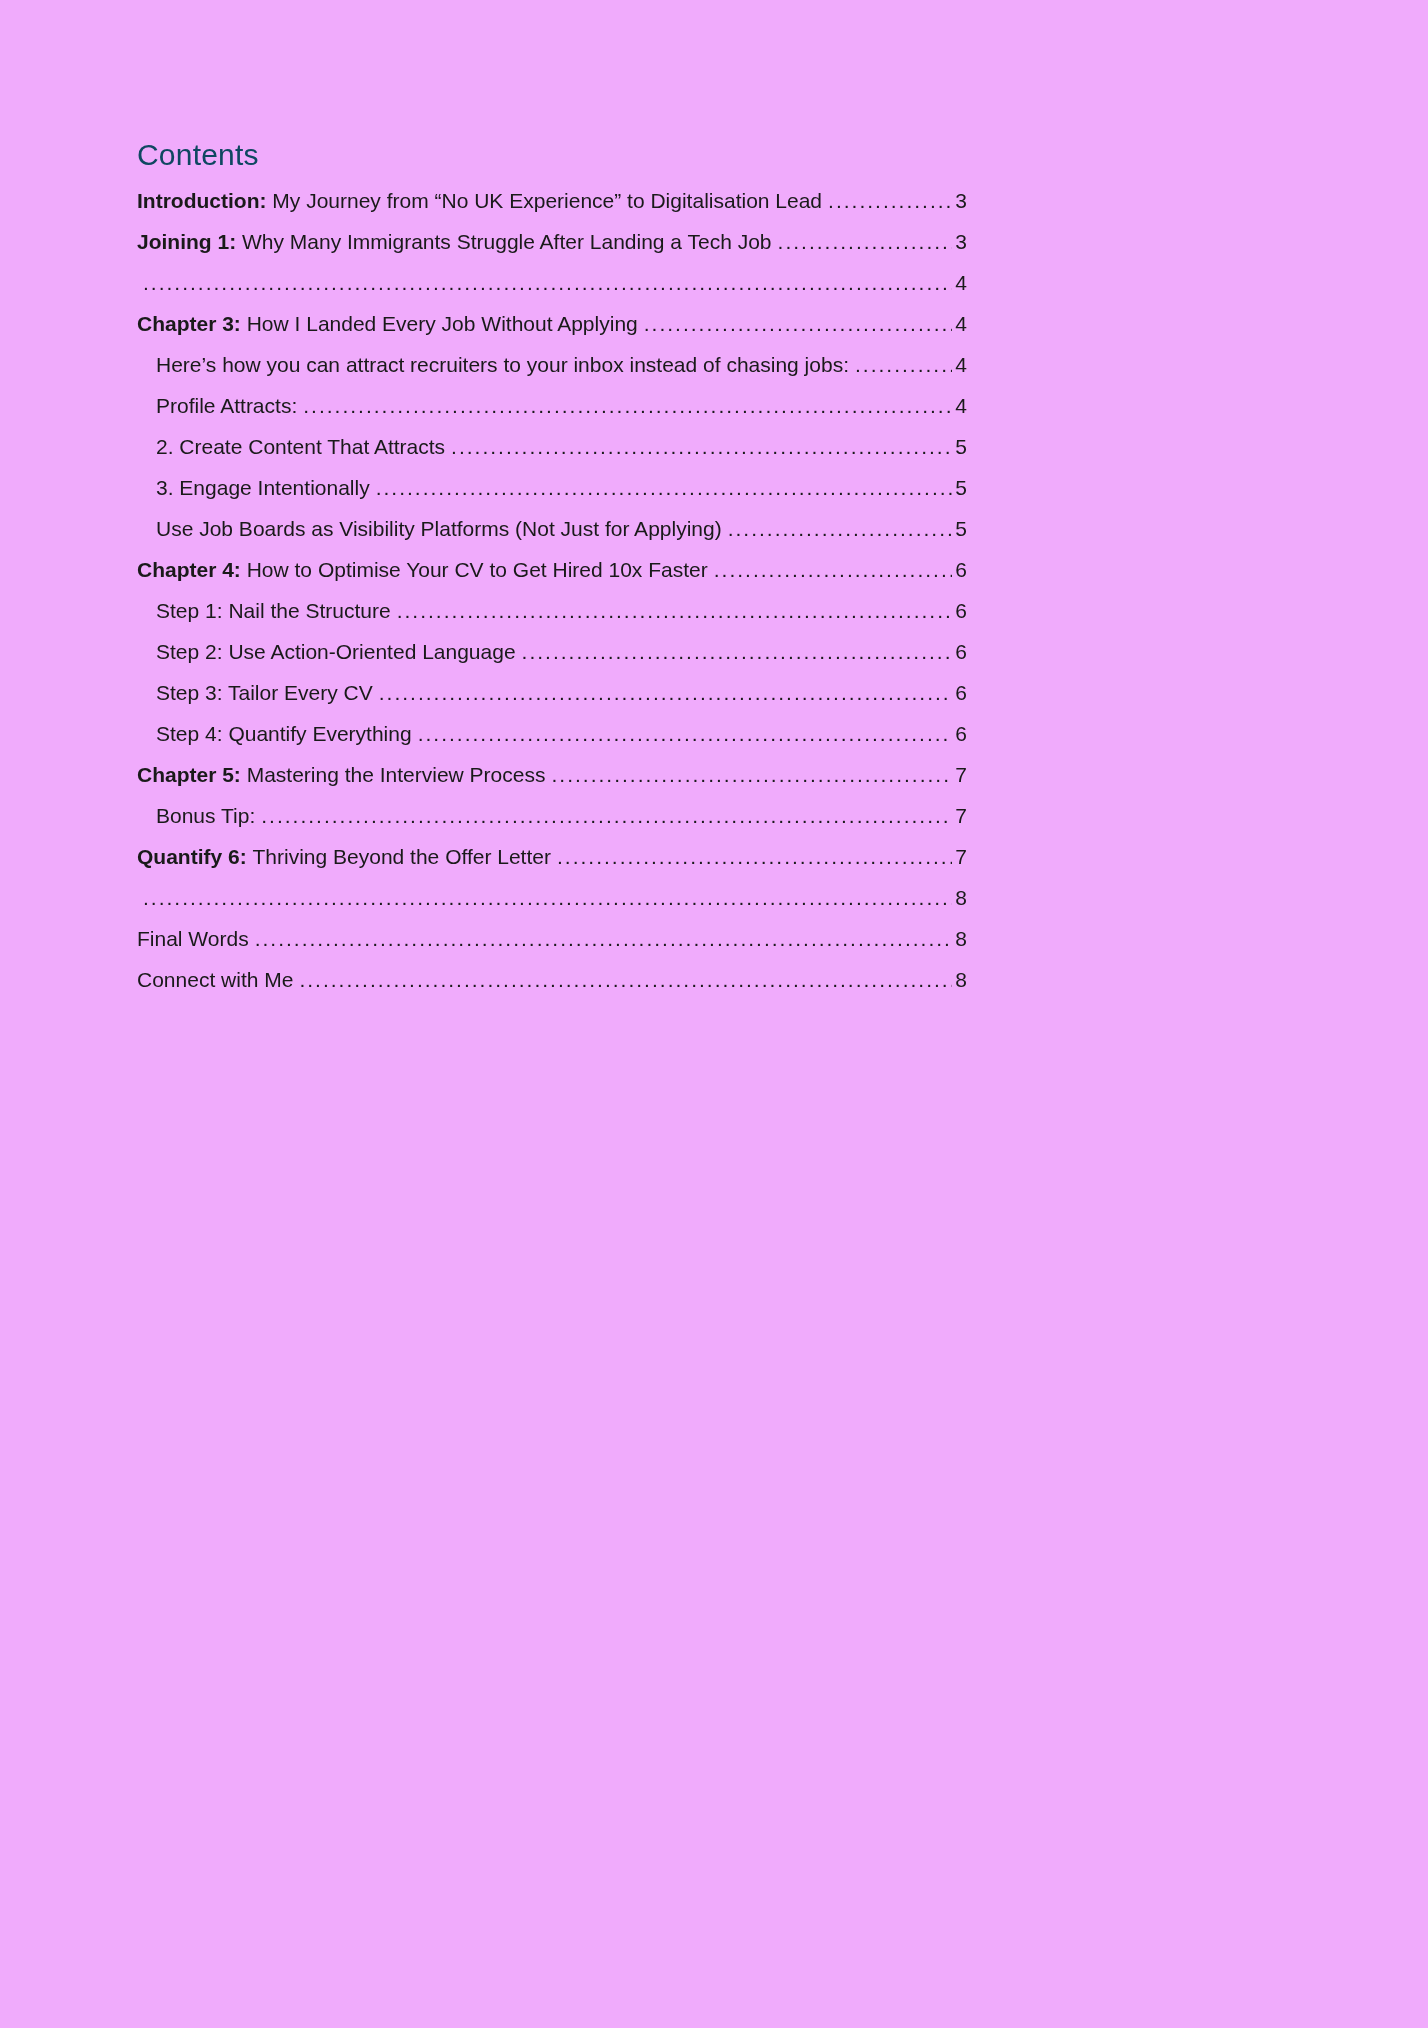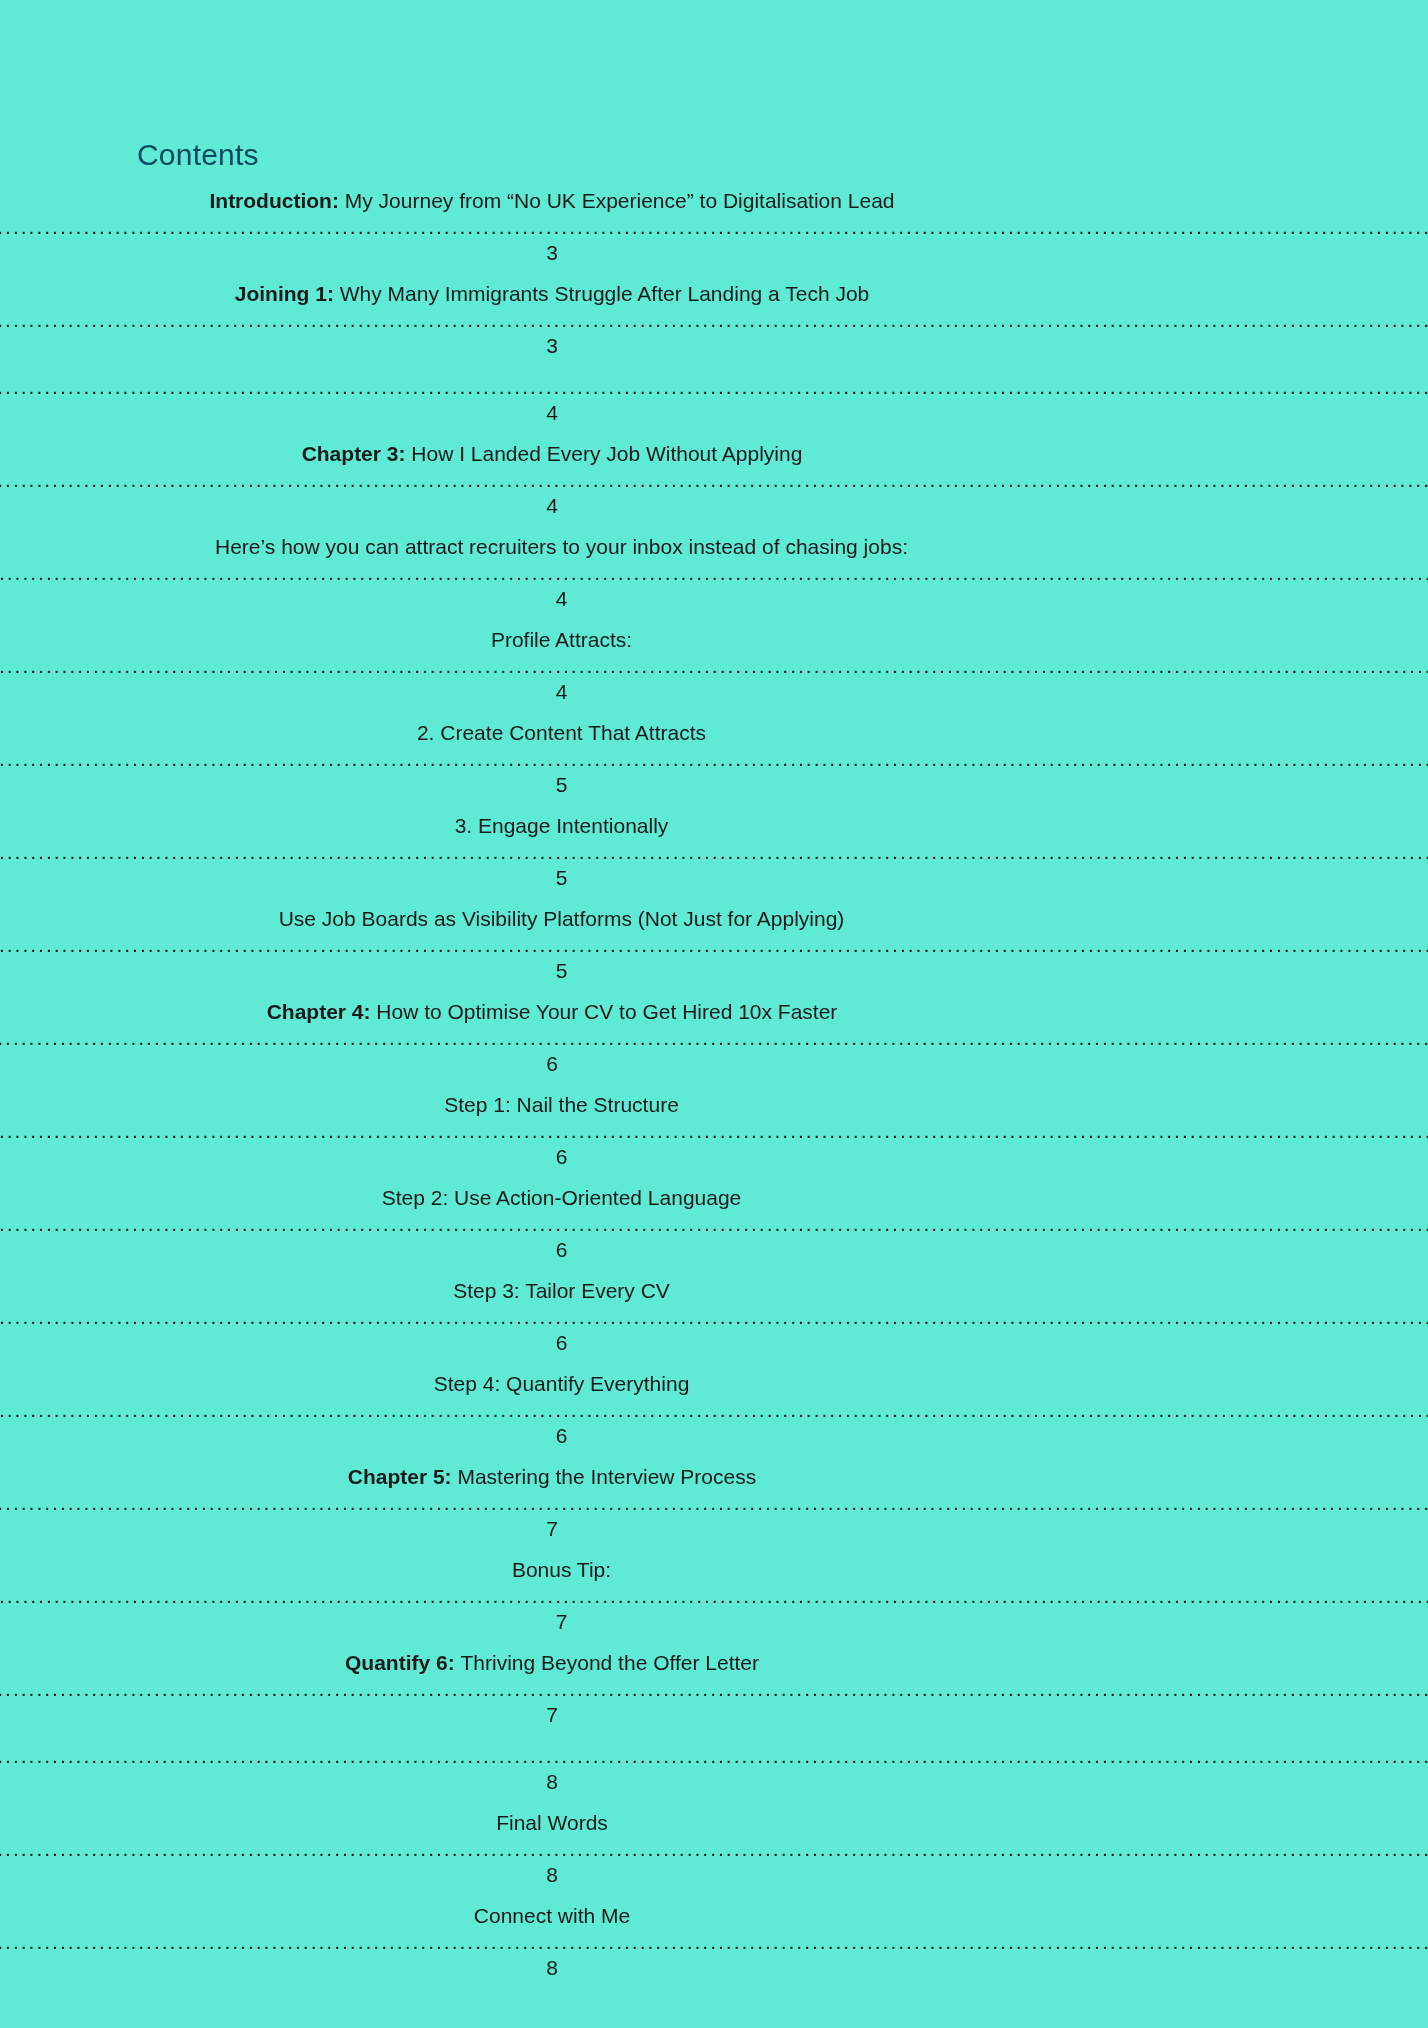--- a/index.html
+++ b/index.html
@@ -11,21 +11,21 @@
     width: 1428px;
     height: 2028px;
     font-family: "Liberation Sans", "DejaVu Sans", sans-serif;
     color: #1a1a1a;
     overflow: hidden;
   }
   .page {
     position: relative;
     width: 1428px;
     height: 2028px;
-    background: #5eead4;
+    background: #f0abfc;
     box-sizing: border-box;
     padding: 138px 16px 0 137px;
   }
   .toc-block {
     width: 830px;
   }
   h1.contents-heading {
     font-family: "Liberation Sans", "DejaVu Sans", sans-serif;
     font-weight: 400;
     font-size: 30px;
@@ -38,21 +38,20 @@
     width: 100%;
   }
   .toc-row {
     display: flex;
     align-items: center;
     font-size: 21px;
     line-height: 26px;
     margin-bottom: 15px;
     cursor: pointer;
     white-space: nowrap;
-    flex-direction: column;
   }
   .toc-row.sub {
     padding-left: 19px;
   }
   .toc-label {
     flex: 0 0 auto;
     max-width: 730px;
     overflow: hidden;
     text-overflow: clip;
   }

